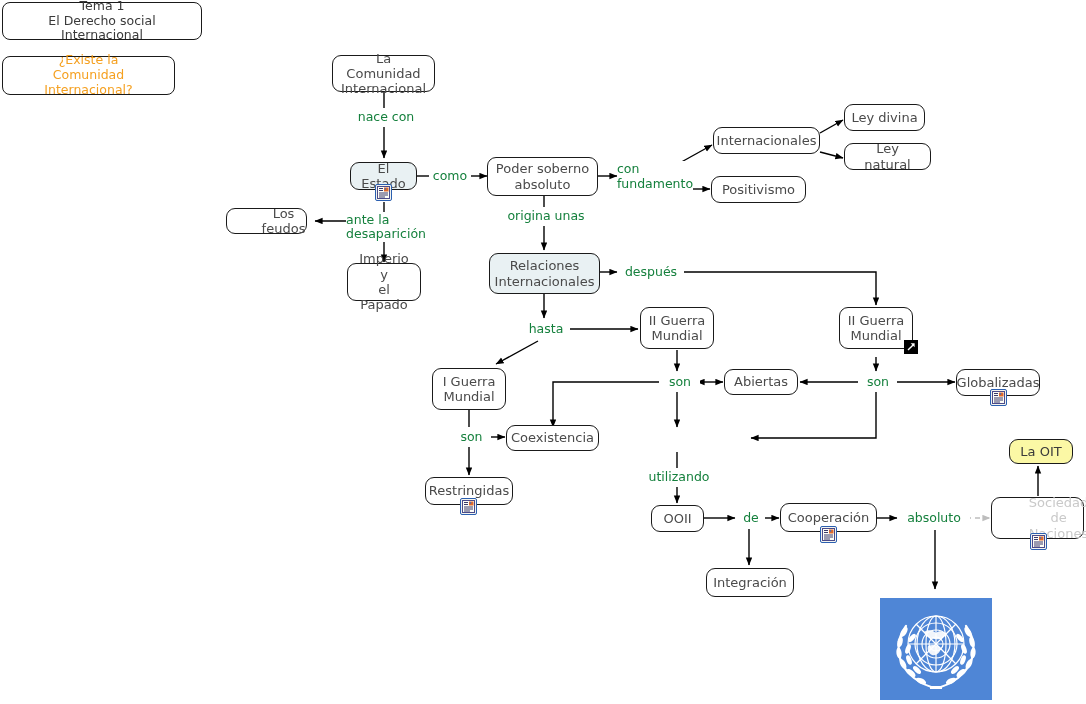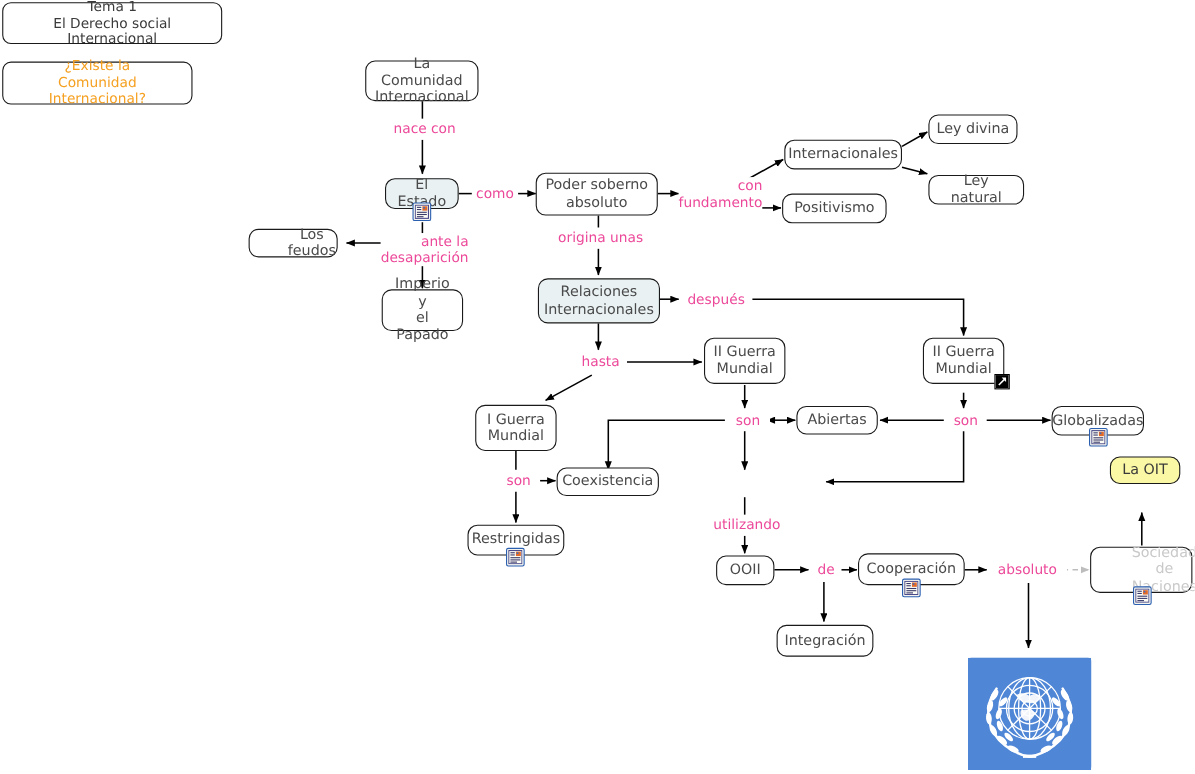--- a/index.html
+++ b/index.html
@@ -61,23 +61,23 @@
     border-radius: 8px;
     font-size: 12.5px;
     color: #3a3a3a;
   }
   .node.titlebox.orange {
     color: #f5a020;
   }
   .linklabel {
     position: absolute;
     font-size: 12.5px;
-    color: #ec4899;
+    color: #15803d;
     line-height: 1.15;
-    text-align: right;
+    text-align: left;
     white-space: pre-line;
     background: #ffffff;
     padding: 0 2px;
     display: flex;
     align-items: center;
     justify-content: center;
   }
   .res-icon {
     position: absolute;
     width: 17px;
@@ -215,21 +215,21 @@
 
   <div class="node" style="left:487px; top:157px; width:111px; height:39px;">Poder soberno
 absoluto</div>
 
   <div class="node" style="left:713px; top:127px; width:107px; height:27px;">Internacionales</div>
 
   <div class="node" style="left:711px; top:176px; width:95px; height:27px;">Positivismo</div>
 
   <div class="node" style="left:844px; top:104px; width:81px; height:27px;">Ley divina</div>
 
-  <div class="node" style="left:844px; top:143px; width:87px; height:27px;margin-top:16px;">Ley natural</div>
+  <div class="node" style="left:844px; top:143px; width:87px; height:27px;">Ley natural</div>
 
   <div class="node" style="left:226px; top:208px; width:81px; height:26px;padding-left:40px;">Los feudos</div>
 
   <div class="node" style="left:347px; top:263px; width:74px; height:38px;">Imperio y
 el Papado</div>
 
   <div class="node blue" style="left:489px; top:253px; width:111px; height:41px;">Relaciones
 Internacionales</div>
 
   <div class="node" style="left:640px; top:307px; width:74px; height:42px;">II Guerra
@@ -252,21 +252,21 @@
 
   <div class="node" style="left:651px; top:505px; width:53px; height:27px;">OOII</div>
 
   <div class="node" style="left:780px; top:503px; width:97px; height:29px;">Cooperación</div>
 
   <div class="node" style="left:706px; top:568px; width:88px; height:29px;">Integración</div>
 
   <div class="node faded" style="left:991px; top:497px; width:93px; height:42px;">Sociedad de
 Naciones</div>
 
-  <div class="node yellow" style="left:1009px; top:415px; width:64px; height:25px;">La OIT</div>
+  <div class="node yellow" style="left:1009px; top:439px; width:64px; height:25px;">La OIT</div>
 
   <div class="linklabel" style="left:352px; top:108px; width:64px; height:19px;">nace con</div>
 
   <div class="linklabel" style="left:429px; top:167px; width:38px; height:18px;">como</div>
 
   <div class="linklabel" style="left:617px; top:161px; width:72px; height:31px;">con
 fundamento</div>
 
   <div class="linklabel" style="left:346px; top:212px; width:76px; height:30px;">ante la
 desaparición</div>

